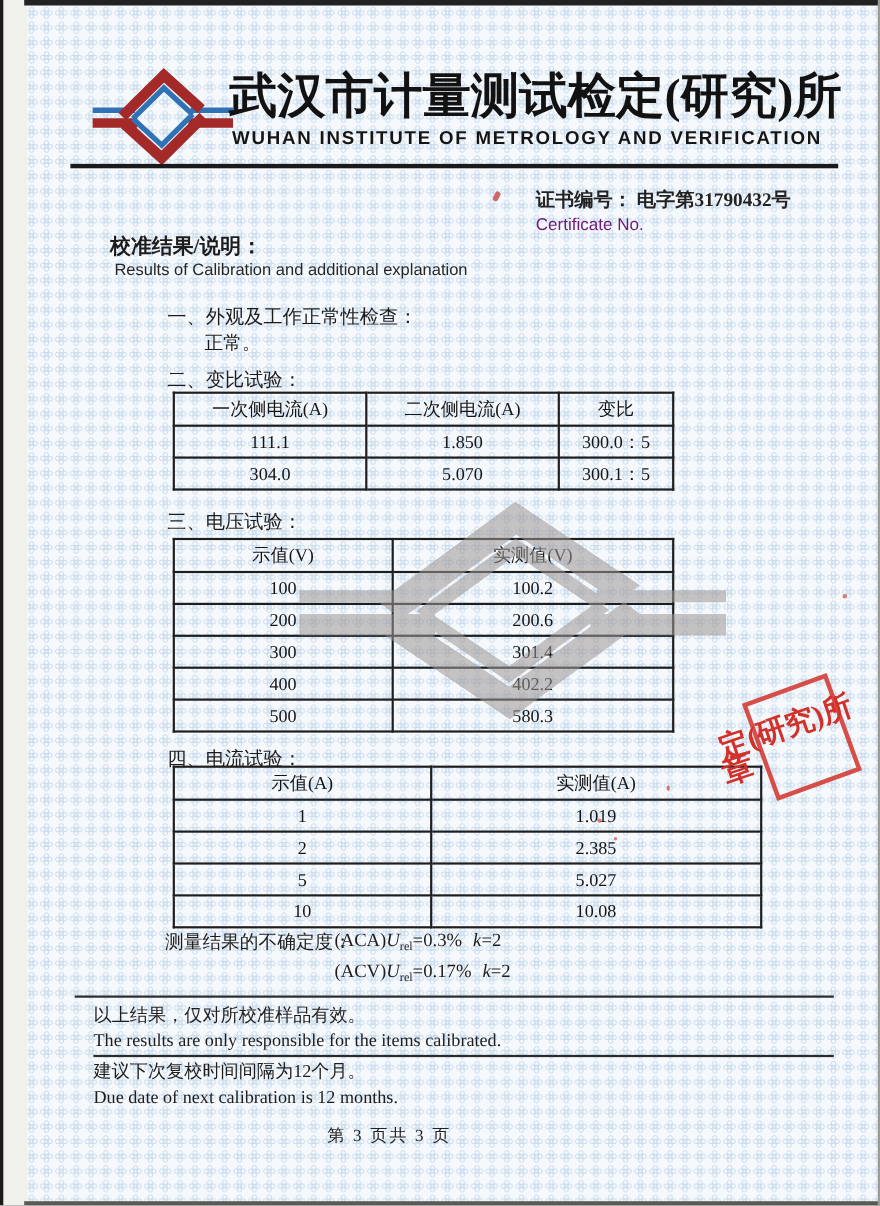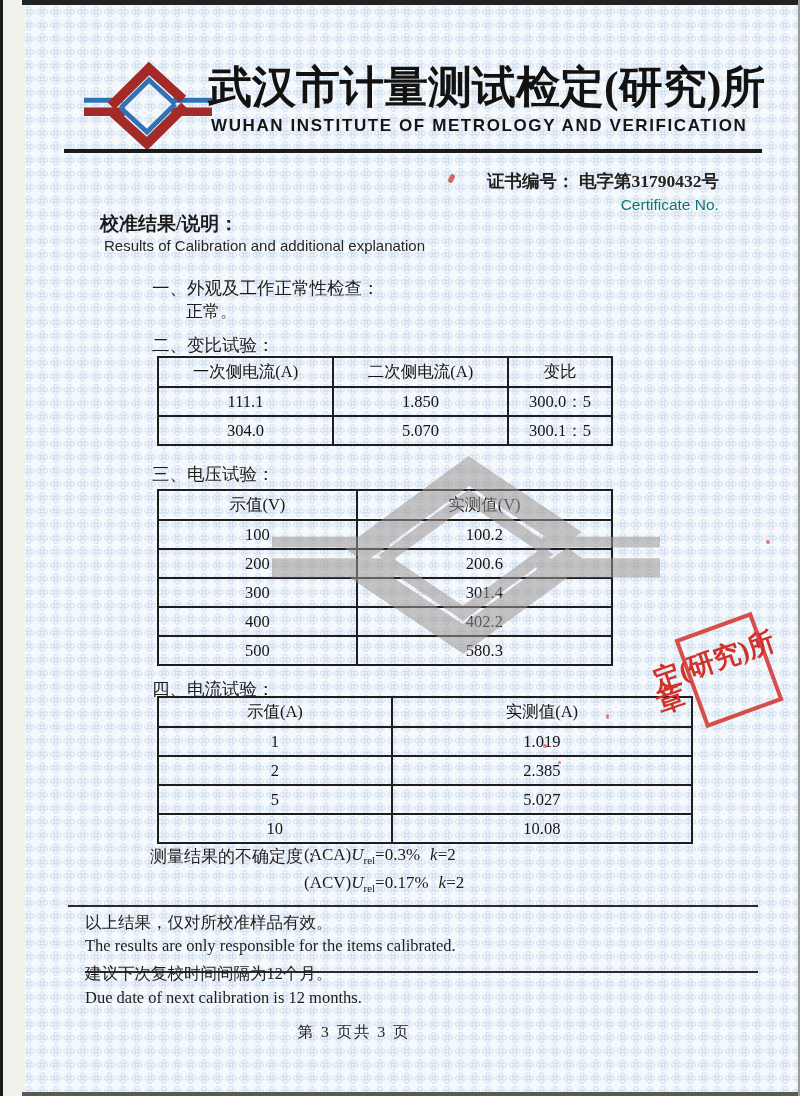--- a/index.html
+++ b/index.html
@@ -16,21 +16,21 @@
   
   #pattern-layer{left:22px;top:5px;width:778px;height:1087px;pointer-events:none;}
   
   #org-logo{left:84px;top:56px;width:128px;height:100px;}
   #org-name-cn{left:208px;top:58px;width:566px;font-size:44px;font-weight:bold;letter-spacing:0px;white-space:nowrap;color:#121212;}
   #org-name-en{left:211px;top:116px;width:560px;font-family:Liberation Sans, sans-serif;font-size:17px;font-weight:bold;letter-spacing:1.6px;white-space:nowrap;color:#151515;}
   #header-rule{left:64px;top:149px;width:698px;height:4px;background:#1a1a1a;}
   
   #cert-block{left:487px;top:169px;}
   #cert-line-cn{font-size:17.5px;font-weight:bold;white-space:nowrap;color:#222;}
-  #cert-line-en{font-family:"Liberation Sans",sans-serif;font-size:15.5px;color:#0f766e;margin-top:3px;text-align:right;}
+  #cert-line-en{font-family:"Liberation Sans",sans-serif;font-size:15.5px;color:#701a75;margin-top:3px;}
   #cert-tick{left:449px;top:174px;width:5px;height:9px;background:#c4463e;transform:rotate(28deg);border-radius:2px;opacity:.8;}
   
   #results-heading-cn{left:100px;top:211px;font-size:19px;font-weight:bold;color:#1c1c1c;}
   #results-heading-en{left:104px;top:237px;font-family:"Liberation Sans",sans-serif;font-size:15px;color:#262626;}
   
   .sec-title{font-size:17.5px;color:#1c1c1c;white-space:nowrap;}
   #sec1-title{left:152px;top:276px;}
   #sec1-result{left:186px;top:300px;font-size:17px;}
   #sec2-title{left:152px;top:333px;}
   #sec3-title{left:152px;top:462px;}
@@ -52,21 +52,21 @@
   #uncert-label{left:150px;top:845px;font-size:17px;white-space:nowrap;}
   .uncert-line{font-size:17px;white-space:nowrap;font-family:"Liberation Serif",serif;}
   #uncert-line1{left:304px;top:845px;}
   #uncert-line2{left:304px;top:873px;}
   .usym{font-style:italic;}
   .usub{font-size:11px;vertical-align:-4px;}
   .kvar{font-style:italic;padding-left:10px;}
   
   #note-rule{left:68px;top:905px;width:690px;height:2px;background:#2b2b2b;}
   #note-valid-cn{left:85px;top:912px;font-size:16.5px;}
-  #note-valid-en{left:85px;top:936px;width:673px;font-size:16.5px;border-bottom:2px solid #2b2b2b;padding-bottom:15px;}
+  #note-valid-en{left:85px;top:936px;width:673px;font-size:16.5px;border-bottom:2px solid #2b2b2b;padding-bottom:3px;}
   #note-interval-cn{left:85px;top:963px;font-size:16.5px;}
   #note-interval-en{left:85px;top:988px;font-size:16.5px;}
   #page-number{left:0;top:1022px;width:708px;text-align:center;font-size:15.5px;letter-spacing:2px;color:#222;}
   
   .stampish{color:#d2312a;font-weight:bold;}
   #stamp-border{left:688px;top:623px;width:74px;height:86px;border:4px solid rgba(210,49,42,.85);transform:rotate(-20deg);}
   #stamp-text-main{left:650px;top:637px;width:160px;font-size:27px;transform:rotate(-19deg);white-space:nowrap;}
   #stamp-text-sub{left:657px;top:681px;font-size:28px;transform:rotate(-19deg);}
   
   .ink{background:#cf4a43;border-radius:50%;opacity:.7;}

